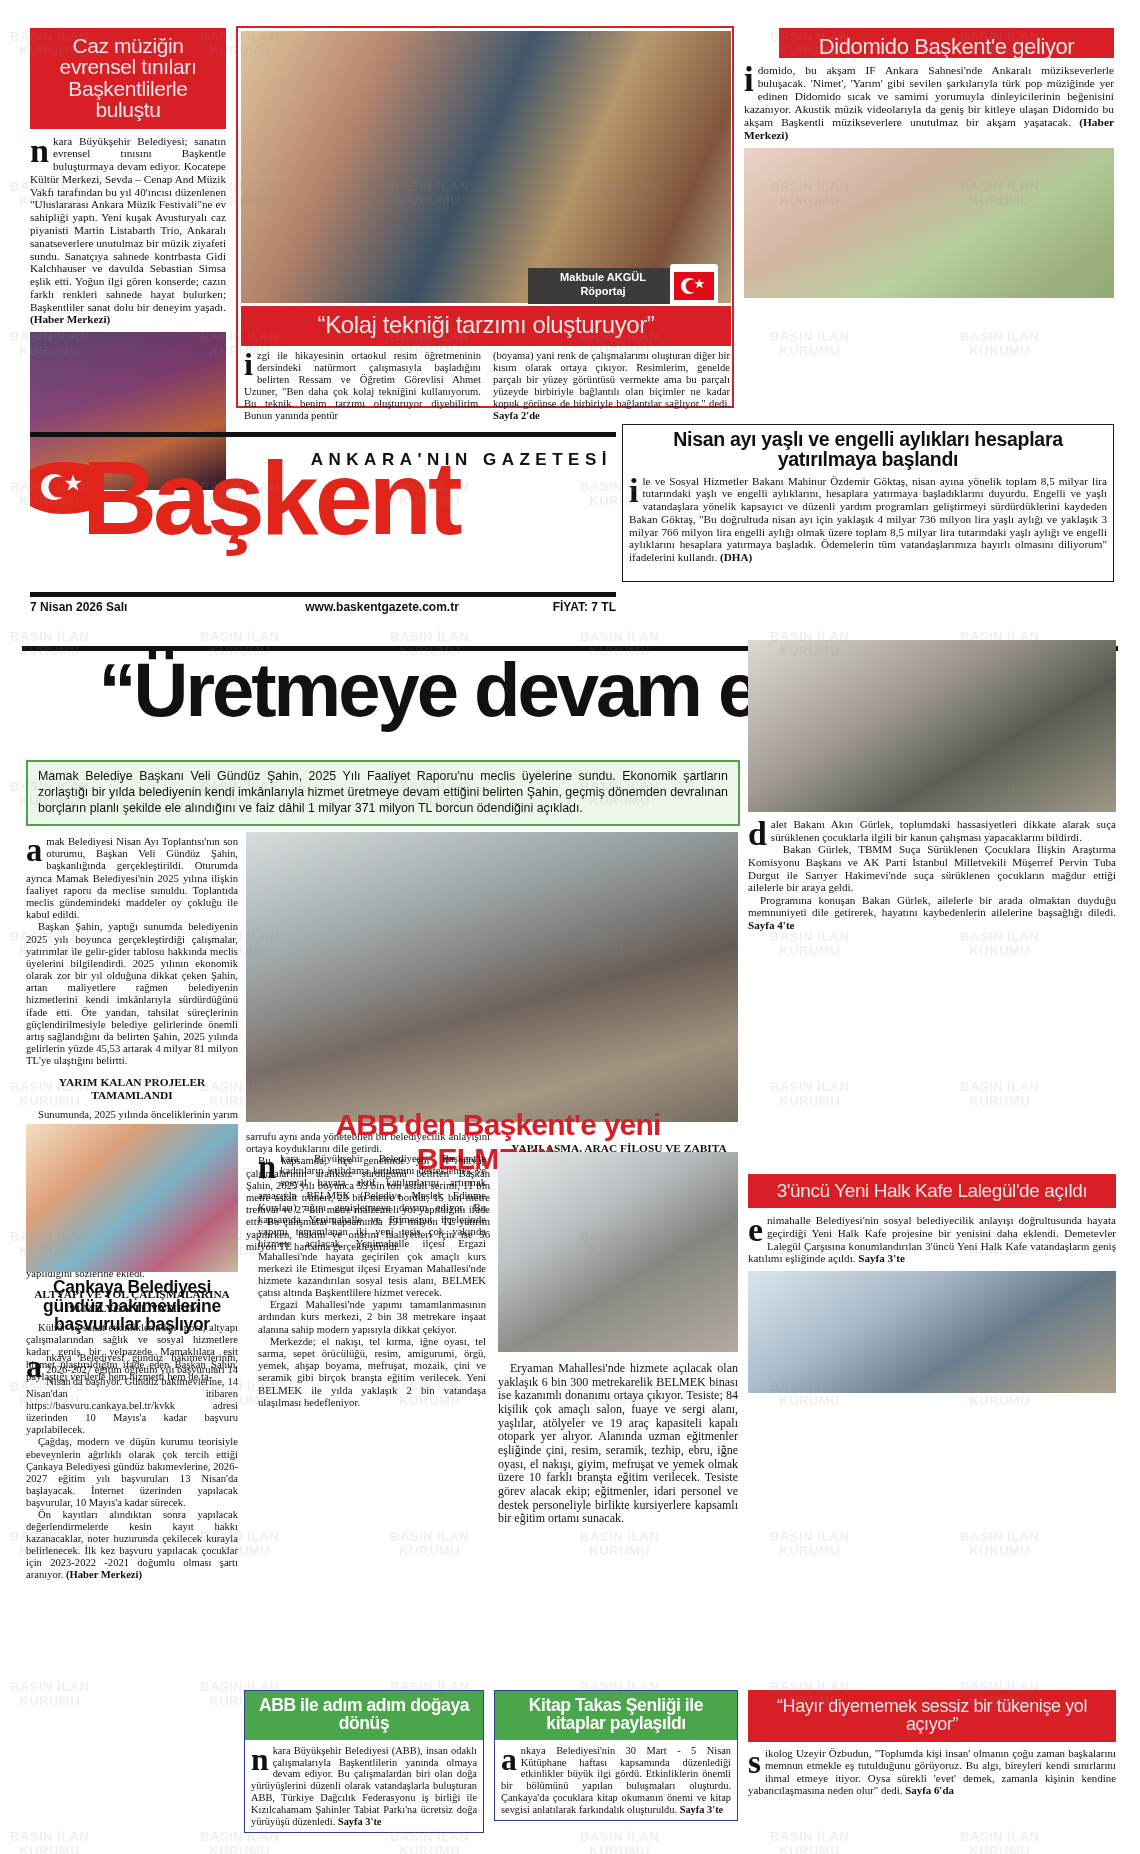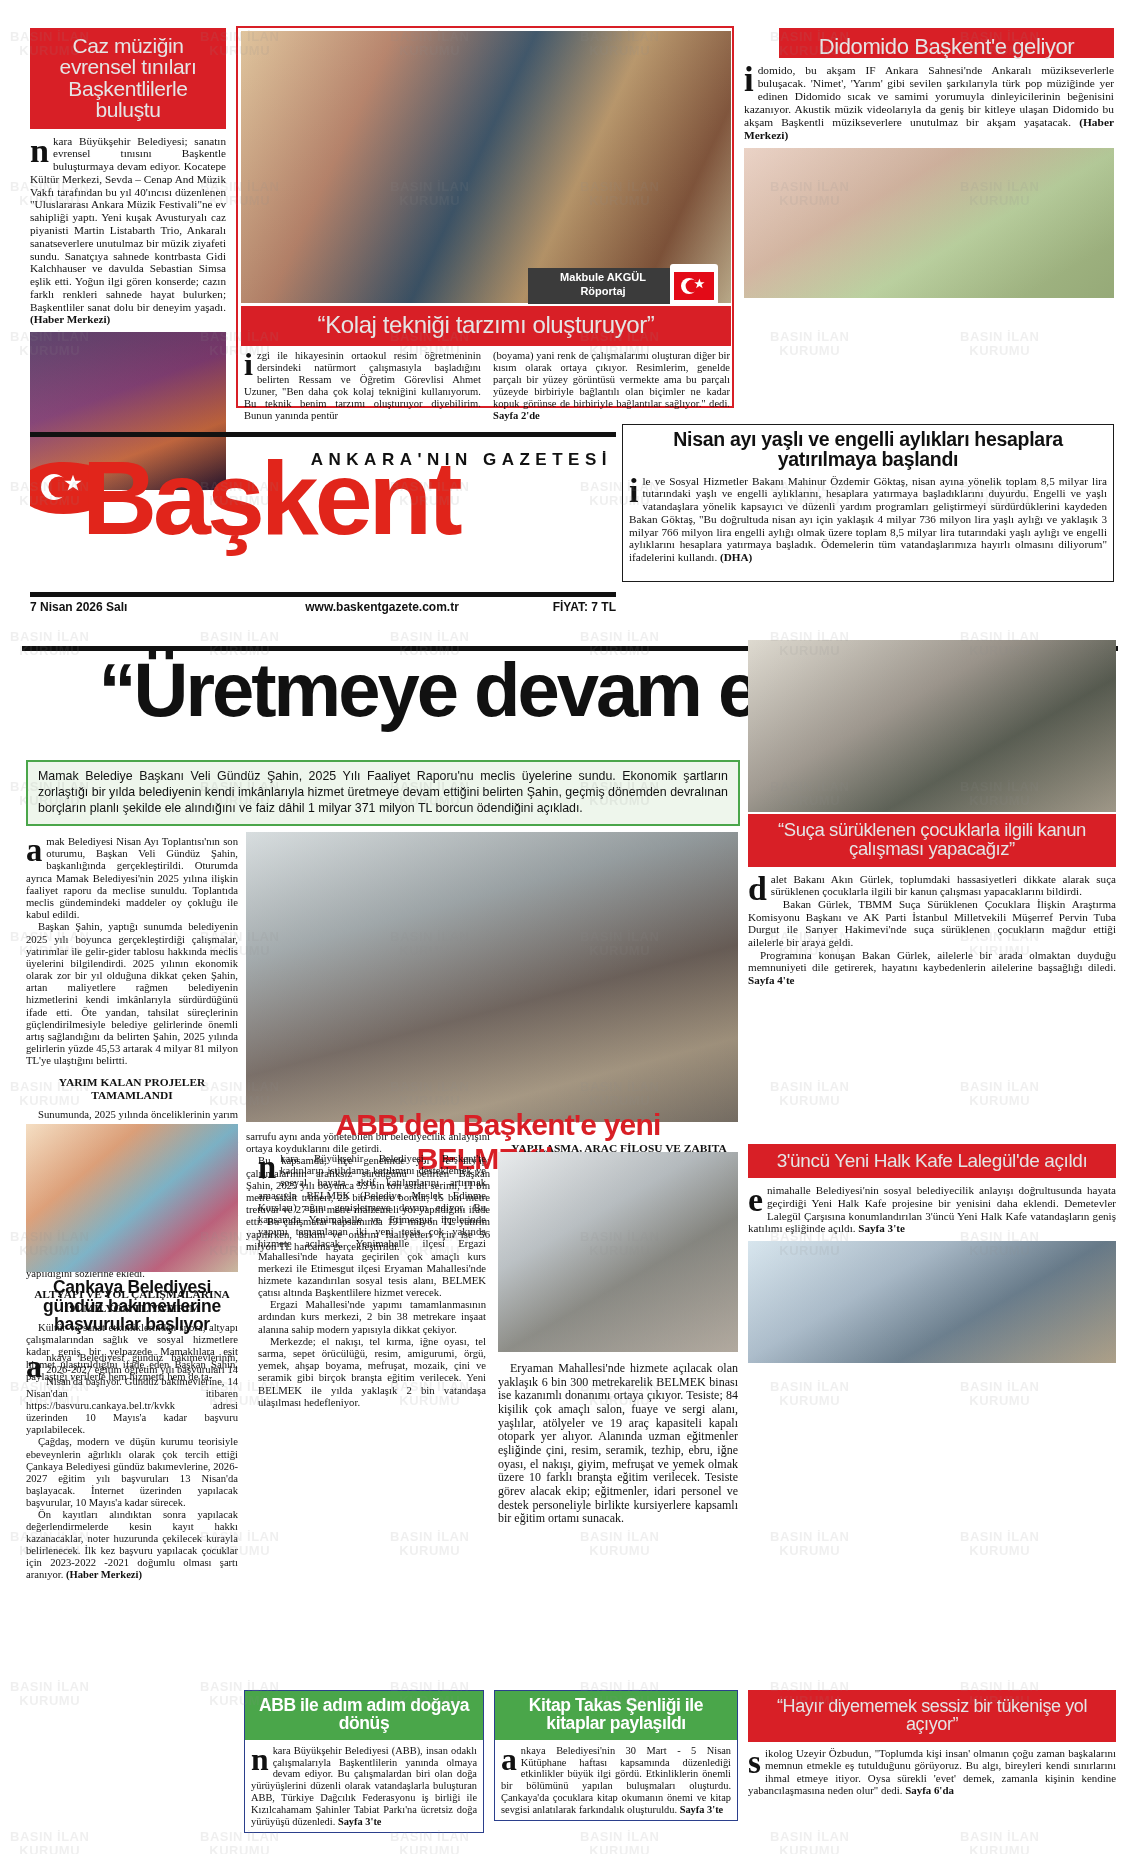--- a/index.html
+++ b/index.html
@@ -79,21 +79,21 @@
   #mam-c3{position:absolute;left:500px;top:1130px;width:238px;font-size:10.7px;}
   .subhd{font-family:"Liberation Serif",serif;font-weight:bold;text-align:center;font-size:11.4px;margin:9px 0 6px;line-height:1.18;}
 
   
   #suca-box{left:748px;top:640px;width:368px;}
   #suca-photo{width:368px;height:172px;}
   #suca-hd{font-size:18.5px;padding:7px 6px 8px;margin-top:2px;}
   #suca-txt{font-size:11.1px;margin-top:6px;}
 
   #halk-box{left:748px;top:1144px;width:368px;}
-  #halk-hd{font-size:19px;padding:7px 6px 8px;}
+  #halk-hd{font-size:19px;padding:7px 6px 8px;margin-top:30px;}
   #halk-txt{font-size:11.1px;margin-top:6px;}
   #halk-photo{margin-top:6px;width:368px;height:122px;}
 
   #hayir-box{left:748px;top:1690px;width:368px;}
   #hayir-hd{font-size:18px;padding:7px 6px 8px;}
   #hayir-txt{font-size:10.9px;margin-top:5px;}
   #belmek-title{position:absolute;left:258px;top:1108px;width:480px;text-align:center;
       font-family:"Liberation Sans",sans-serif;font-weight:bold;font-size:30px;color:#d81f26;letter-spacing:-.8px;}
   #belmek-c1{position:absolute;left:258px;top:1152px;width:228px;font-size:10.7px;}
   #belmek-photo{position:absolute;left:498px;top:1152px;width:240px;height:200px;}
@@ -212,21 +212,20 @@
   </div>
 
   <div class="body-txt" id="mam-c3">
     <div class="subhd" style="margin-top:12px;">YAPILAŞMA, ARAÇ FİLOSU VE ZABITA DENETİMLERİ</div>
     <div style="text-indent:12px;">Konuşmasında imar konusuna da değinen Başkan Şahin, 2025 yılında 325 mimari, 315 statik, 279 peyzaj, 279 tesisat projesi ve 277 jeolojik etüt onaylamasının yapıldığını belirtirken, 368 yeni inşaat ruhsatı ve 346 iskân verildiğini söyledi. Ayrıca araç filosuna da değinen Başkan Şahin, 18 çöp kamyonunun üst yapısının yenilendiğini; 5 çöp kamyonu, 7 binek araç, 3 kamyonet ve 2 cenaze aracı satın alındığını belirtti.</div>
     <div style="text-align:right;margin-top:4px;"><b class="sayfa">(Haber Merkezi)</b></div>
   </div>
 
   <div class="abs" id="suca-box">
     <div class="photo" id="suca-photo" style="background:linear-gradient(150deg,#d7d2c6,#9d958a 40%,#5a5f52 65%,#c2b9a6);"></div>
-    <div class="hdr-red" id="suca-hd">“Suça sürüklenen çocuklarla ilgili kanun çalışması yapacağız”</div>
     <div class="body-txt" id="suca-txt">
       <div class="dropcap">dalet Bakanı Akın Gürlek, toplumdaki hassasiyetleri dikkate alarak suça sürüklenen çocuklarla ilgili bir kanun çalışması yapacaklarını bildirdi.</div>
       <div style="text-indent:12px;">Bakan Gürlek, TBMM Suça Sürüklenen Çocuklara İlişkin Araştırma Komisyonu Başkanı ve AK Parti İstanbul Milletvekili Müşerref Pervin Tuba Durgut ile Sarıyer Hakimevi'nde suça sürüklenen çocukların mağdur ettiği ailelerle bir araya geldi.</div>
       <div style="text-indent:12px;">
         <span>Programına konuşan Bakan Gürlek, ailelerle bir arada olmaktan duyduğu memnuniyeti dile getirerek, hayatını kaybedenlerin ailelerine başsağlığı diledi.</span>
         <b class="sayfa">Sayfa 4'te</b>
       </div>
     </div>
   </div>
 

